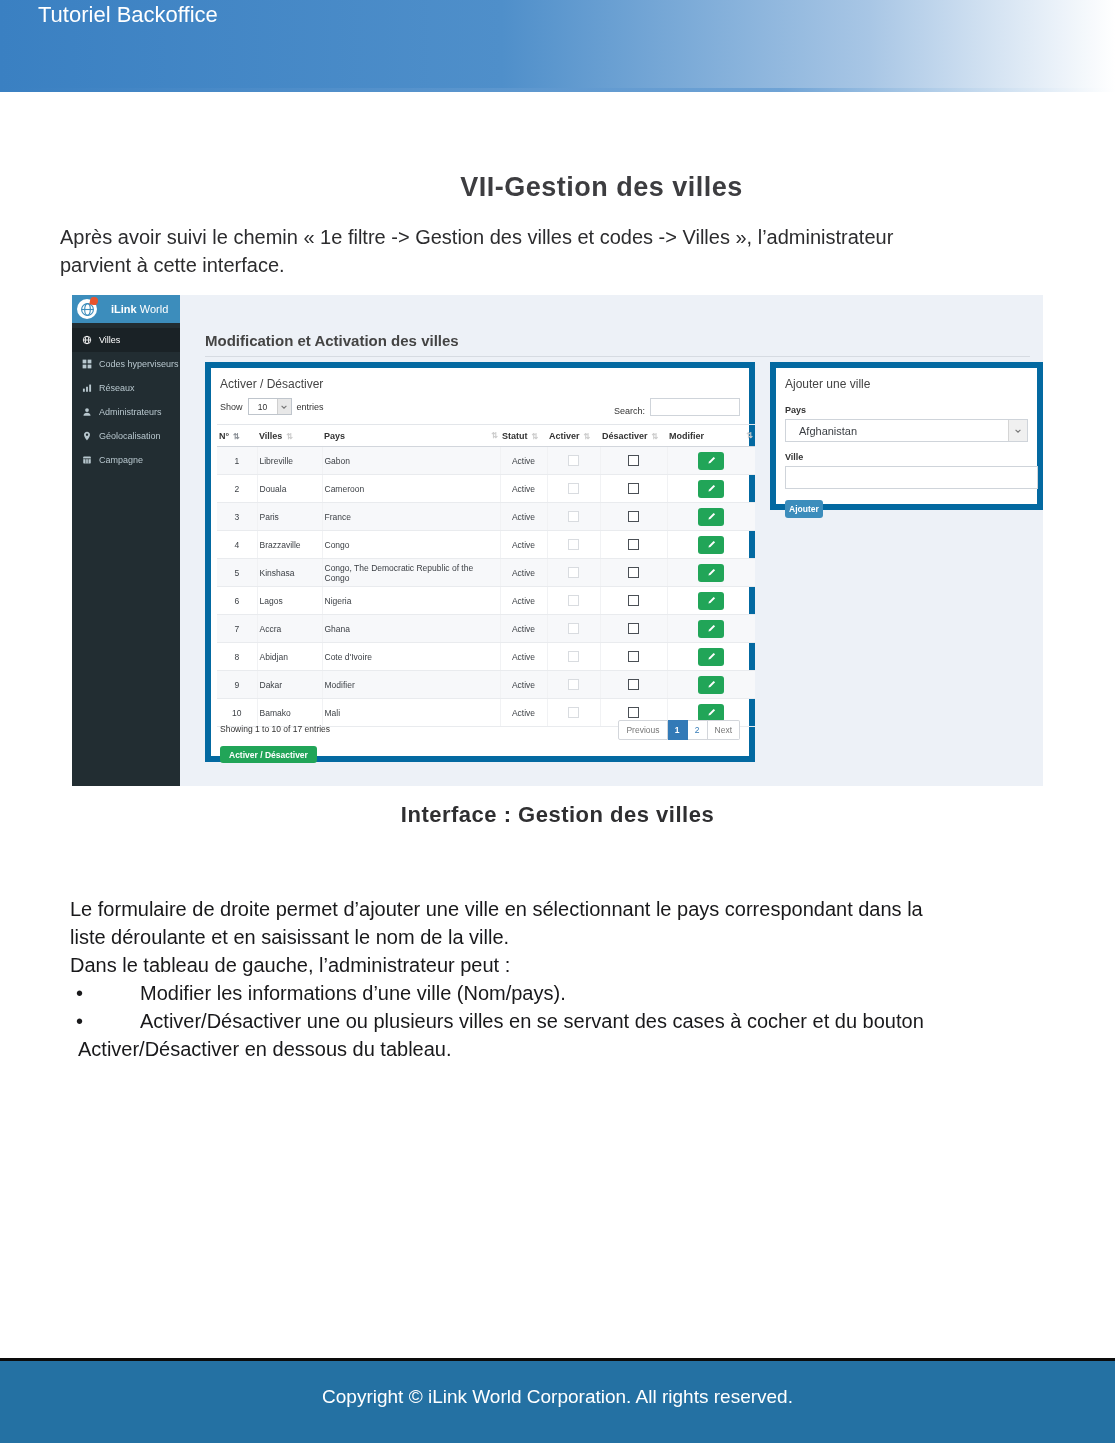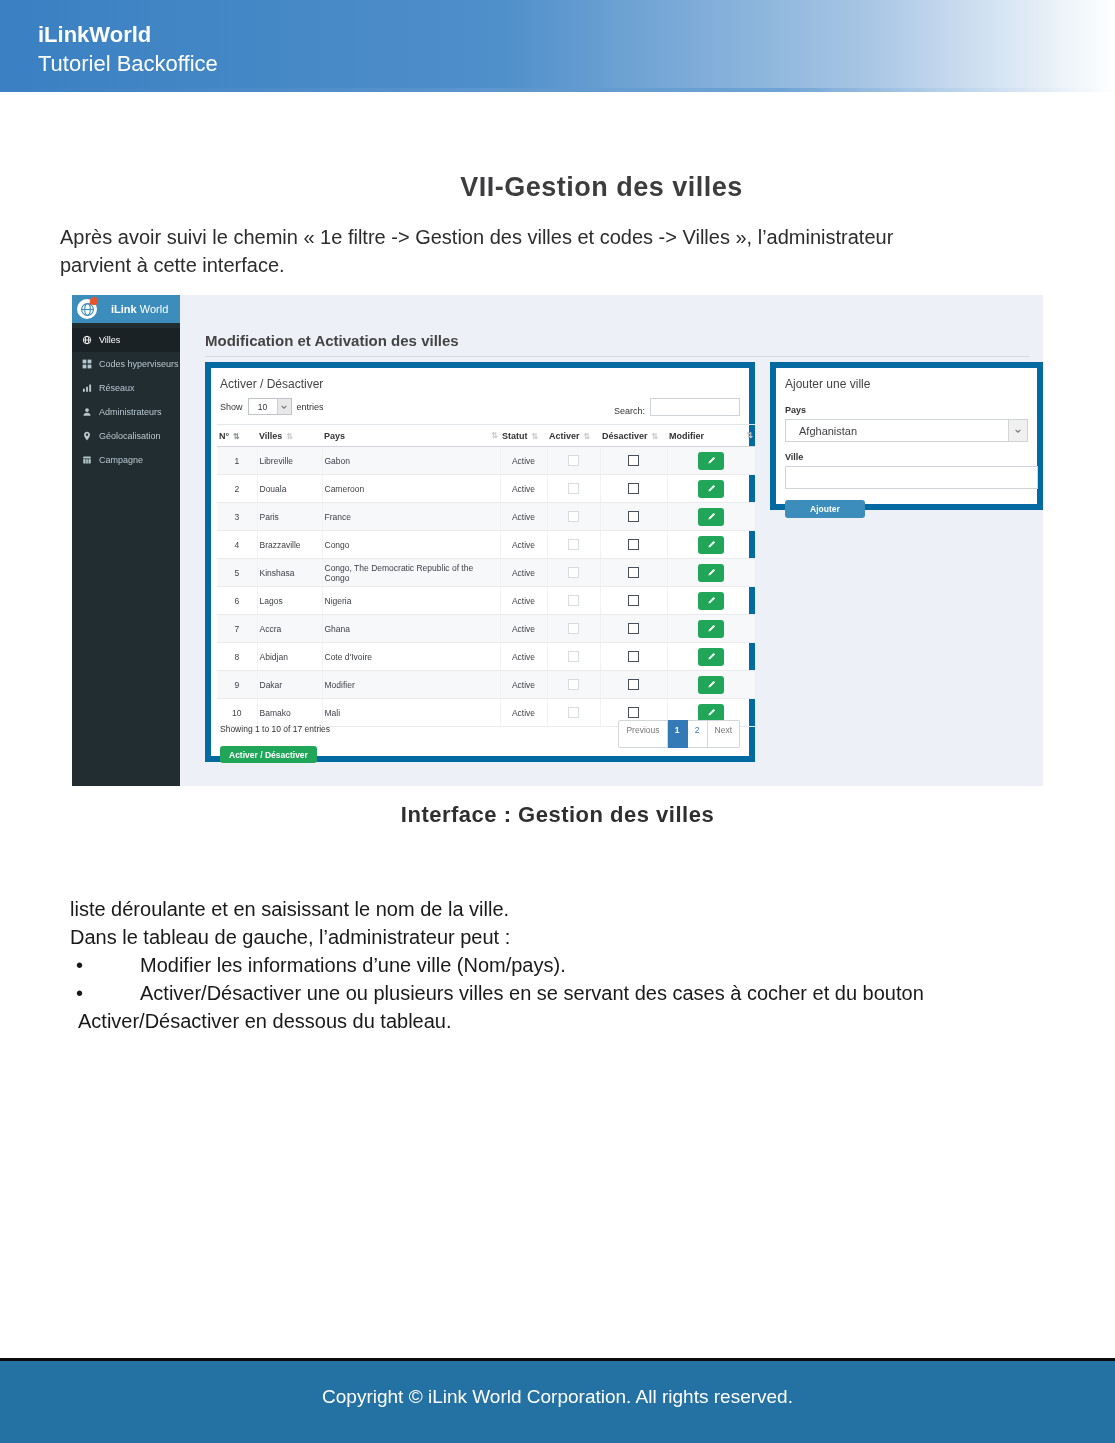--- a/index.html
+++ b/index.html
@@ -90,52 +90,51 @@
   .cb { width:11px; height:11px; margin:0 auto; background:#fff; cursor:pointer; }
   .cb.light { border:1px solid #d9dce0; }
   .cb.dark { border:1.5px solid #4a4f55; }
   .edit-btn { width:26px; height:18px; background:#21a558; border:none; border-radius:3px;
     margin:0 auto; display:flex; align-items:center; justify-content:center; cursor:pointer; }
   .edit-btn svg { width:9px; height:9px; }
 
   .table-foot { position:absolute; left:9px; right:9px; top:352px; height:20px; }
   .showing { position:absolute; left:0; top:4px; font-size:8.5px; color:#333; }
   .pager { position:absolute; right:0; top:0; display:flex; }
-  .pg { border:1px solid #d3d6db; border-left:none; height:28px; min-width:20px; padding:0 7px;
+  .pg { border:1px solid #d3d6db; border-left:none; height:20px; min-width:20px; padding:0 7px;
     font-size:8.5px; line-height:18px; color:#777; background:#fff; text-align:center; cursor:pointer; }
   .pg:first-child { border-left:1px solid #d3d6db; border-radius:2px 0 0 2px; }
   .pg:last-child { border-radius:0 2px 2px 0; }
   .pg.num { color:#337ab7; }
   .pg.active { background:#337ab7; border-color:#337ab7; color:#fff; font-weight:bold; }
   .bulk-btn { position:absolute; left:9px; top:378px; height:17px; padding:0 9px;
     background:#21a558; color:#fff; border:none; border-radius:3px; font-size:8.5px;
     font-weight:bold; cursor:pointer; font-family:"Liberation Sans",sans-serif; }
 
   .fld-label { font-size:9px; font-weight:bold; color:#333; margin:0 0 4px 9px; }
   .pays-label { margin-top:14px; }
   .select-box { margin:0 9px; height:23px; border:1px solid #cfd4da; display:flex; align-items:center;
     background:#fff; cursor:pointer; }
   .select-box .val { flex:1; font-size:11px; color:#3b3f44; padding-left:13px; }
   .select-box .dd { width:19px; height:21px; background:#f0f0f0; border-left:1px solid #d5d5d5;
     display:flex; align-items:center; justify-content:center; }
   .ville-label { margin-top:10px; }
   .ville-input { margin:0 9px; width:253px; height:23px; border:1px solid #cfd4da; font-size:11px; padding:0 6px; }
-  .ajouter-btn { margin:11px 0 0 9px; height:18px; padding:0 25px; background:#3c8dbc; color:#fff;
+  .ajouter-btn { margin:11px 0 0 9px; height:18px; padding:0 4px; background:#3c8dbc; color:#fff;
     border:none; border-radius:3px; font-size:8.5px; font-weight:bold; cursor:pointer;
     font-family:"Liberation Sans",sans-serif; }
 
   .chev { width:8px; height:8px; }
 </style>
 </head>
 <body>
 
 <div class="page">
 
   <div class="doc-header">
-    <div class="h-line h1">iLinkWorld</div>
     <div class="h-line">Tutoriel Backoffice</div>
   </div>
 
   <div class="doc-title">VII-Gestion des villes</div>
 
   <div class="doc-intro">
     <div>Après avoir suivi le chemin « 1e filtre -&gt; Gestion des villes et codes -&gt; Villes », l’administrateur</div>
     <div>parvient à cette interface.</div>
   </div>
 
@@ -487,20 +486,21 @@
         <div class="fld-label ville-label">Ville</div>
         <input class="ville-input" type="text" style="">
         <button class="ajouter-btn">Ajouter</button>
       </div>
     </div>
   </div>
 
   <div class="doc-caption">Interface : Gestion des villes</div>
 
   <div class="doc-body">
+    <div>Le formulaire de droite permet d’ajouter une ville en sélectionnant le pays correspondant dans la</div>
     <div>liste déroulante et en saisissant le nom de la ville.</div>
     <div>Dans le tableau de gauche, l’administrateur peut :</div>
     <div class="bullet-line">
       <span class="bullet">•</span>
       <span class="text">Modifier les informations d’une ville (Nom/pays).</span>
     </div>
     <div class="bullet-line">
       <span class="bullet">•</span>
       <span class="text">Activer/Désactiver une ou plusieurs villes en se servant des cases à cocher et du bouton</span>
     </div>

